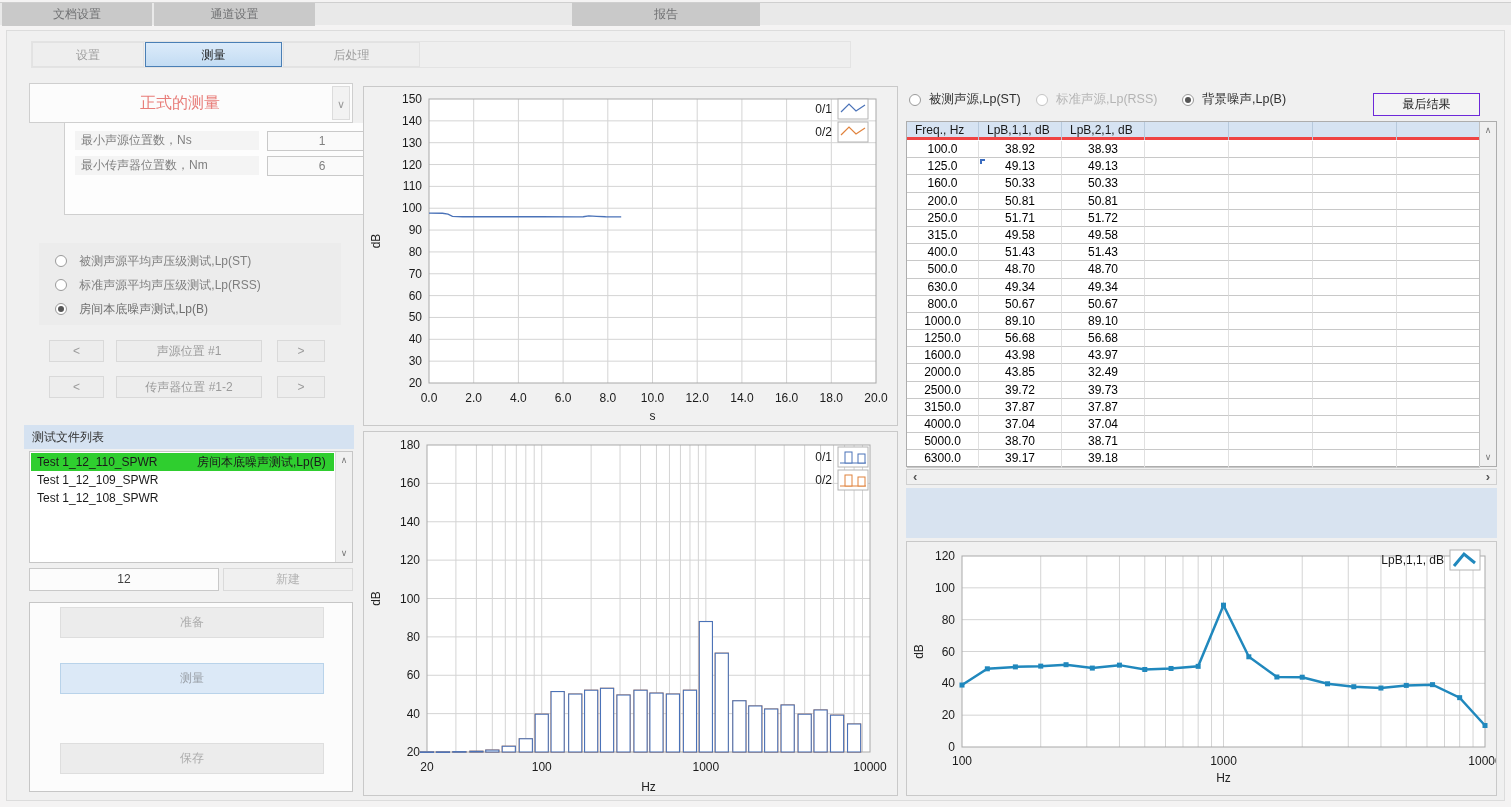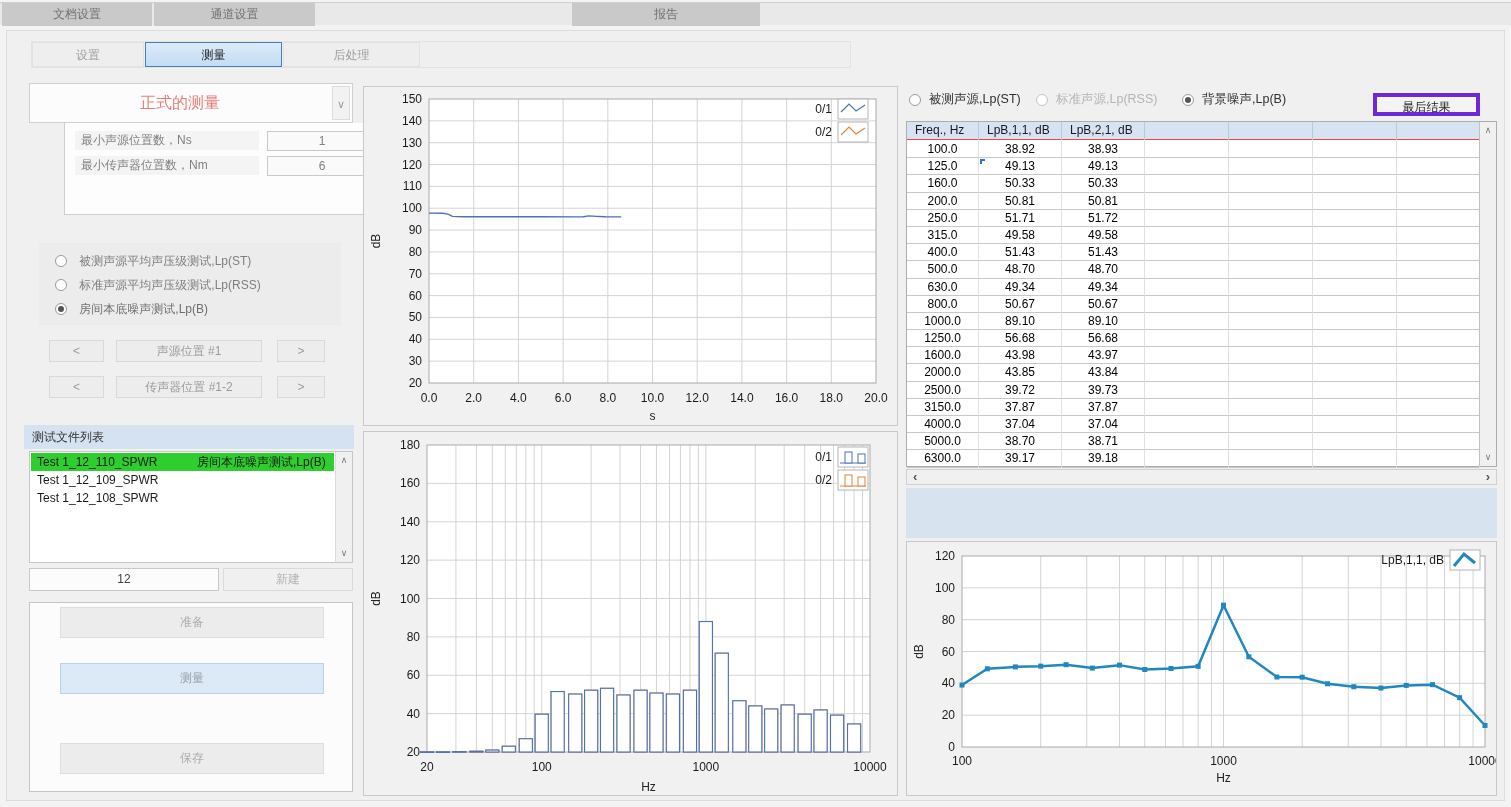--- a/index.html
+++ b/index.html
@@ -60,24 +60,24 @@
   .chartpanel { position:absolute; background:#f1f1f1; border:1px solid #c9c9c9; }
   #panel-time { left:356px; top:55px; width:535px; height:340px; }
   #panel-spec { left:356px; top:400px; width:535px; height:365px; }
   #panel-res  { left:899px; top:510px; width:591px; height:255px; }
   svg text { font-family:"Liberation Sans","DejaVu Sans",sans-serif; }
 
   
   .rradios { position:absolute; top:60px; height:20px; }
   .rradios .rlab { margin-left:8px; color:#2f2f2f; font-size:12.5px; vertical-align:1px; }
   .rradios .rlab.dis { color:#b4b4b4; }
-  #last-result { position:absolute; left:1366px; top:62px; width:107px; height:23px; background:#f4f4f4; border:4px solid #6d28d9; text-align:center; line-height:21px; color:#222; }
+  #last-result { position:absolute; left:1366px; top:62px; width:107px; height:23px; background:#f4f4f4; border:1px solid #6d28d9; text-align:center; line-height:21px; color:#222; }
 
   .grid { position:absolute; left:899px; top:90px; width:591px; height:346px; background:#fff; border:1px solid #adadad; }
-  .grid-head { position:absolute; left:0; top:0; height:18px; width:573px; background:#d6e3f2; border-bottom:1px solid #ef4444; display:flex; }
+  .grid-head { position:absolute; left:0; top:0; height:18px; width:573px; background:#d6e3f2; border-bottom:3px solid #ef4444; display:flex; }
   .hcell { height:18px; line-height:17px; padding-left:8px; border-right:1px solid #b7c9dc; color:#1a1a1a; }
   .grid-body { position:absolute; left:0; top:19px; width:573px; }
   .grid-row { display:flex; height:17.2px; }
   .gcell { position:relative; height:17.2px; line-height:17px; text-align:center; border-right:1px solid #e0e0e0; border-bottom:1px solid #c8c8c8; color:#000; }
   .cell-marker { position:absolute; left:1px; top:1px; width:5px; height:5px; border-left:2px solid #3a6cc0; border-top:2px solid #3a6cc0; }
   .grid .vscroll { width:17px; border-left:1px solid #c0c0c0; }
   .hscroll { position:absolute; left:899px; top:438px; width:591px; height:16px; background:#f0f0f0; border:1px solid #d0d0d0; }
   .hscroll .lt, .hscroll .rt { position:absolute; top:0; color:#555; font-weight:bold; font-size:13px; line-height:14px; }
   .hscroll .lt { left:6px; } .hscroll .rt { right:6px; }
   .bluestrip { position:absolute; left:899px; top:457px; width:591px; height:50px; background:#d8e3f0; }
@@ -539,21 +539,21 @@
             <div class="gcell" style="width: 83px;">43.98</div>
             <div class="gcell" style="width: 83px;">43.97</div>
             <div class="gcell" style="width: 84px;"></div>
             <div class="gcell" style="width: 84px;"></div>
             <div class="gcell" style="width: 84px;"></div>
             <div class="gcell" style="width: 83px;"></div>
           </div>
           <div class="grid-row">
             <div class="gcell" style="width: 72px;">2000.0</div>
             <div class="gcell" style="width: 83px;">43.85</div>
-            <div class="gcell" style="width: 83px;">43.84</div>
+            <div class="gcell" style="width: 83px;">32.49</div>
             <div class="gcell" style="width: 84px;"></div>
             <div class="gcell" style="width: 84px;"></div>
             <div class="gcell" style="width: 84px;"></div>
             <div class="gcell" style="width: 83px;"></div>
           </div>
           <div class="grid-row">
             <div class="gcell" style="width: 72px;">2500.0</div>
             <div class="gcell" style="width: 83px;">39.72</div>
             <div class="gcell" style="width: 83px;">39.73</div>
             <div class="gcell" style="width: 84px;"></div>

